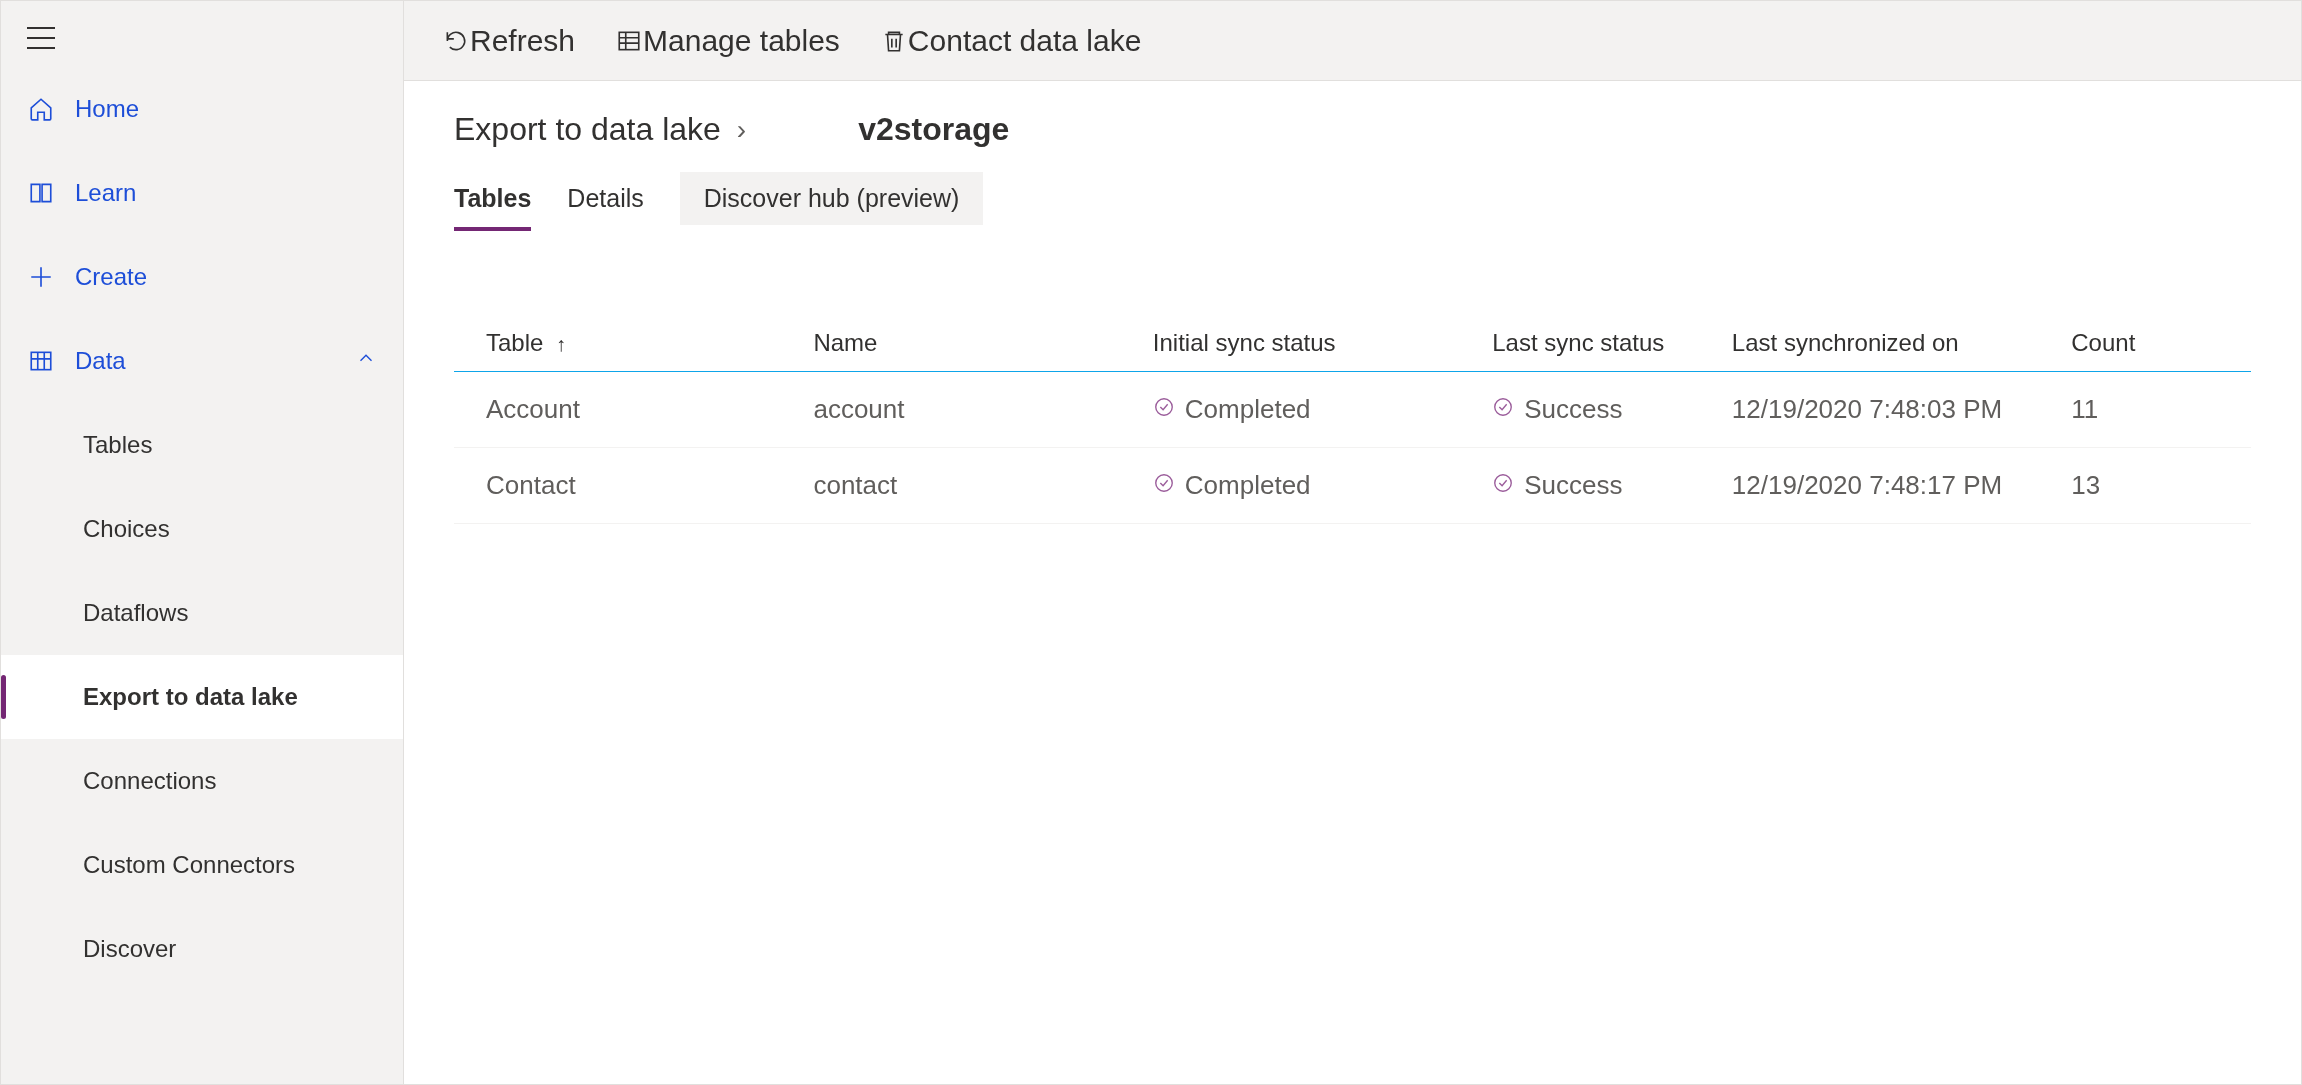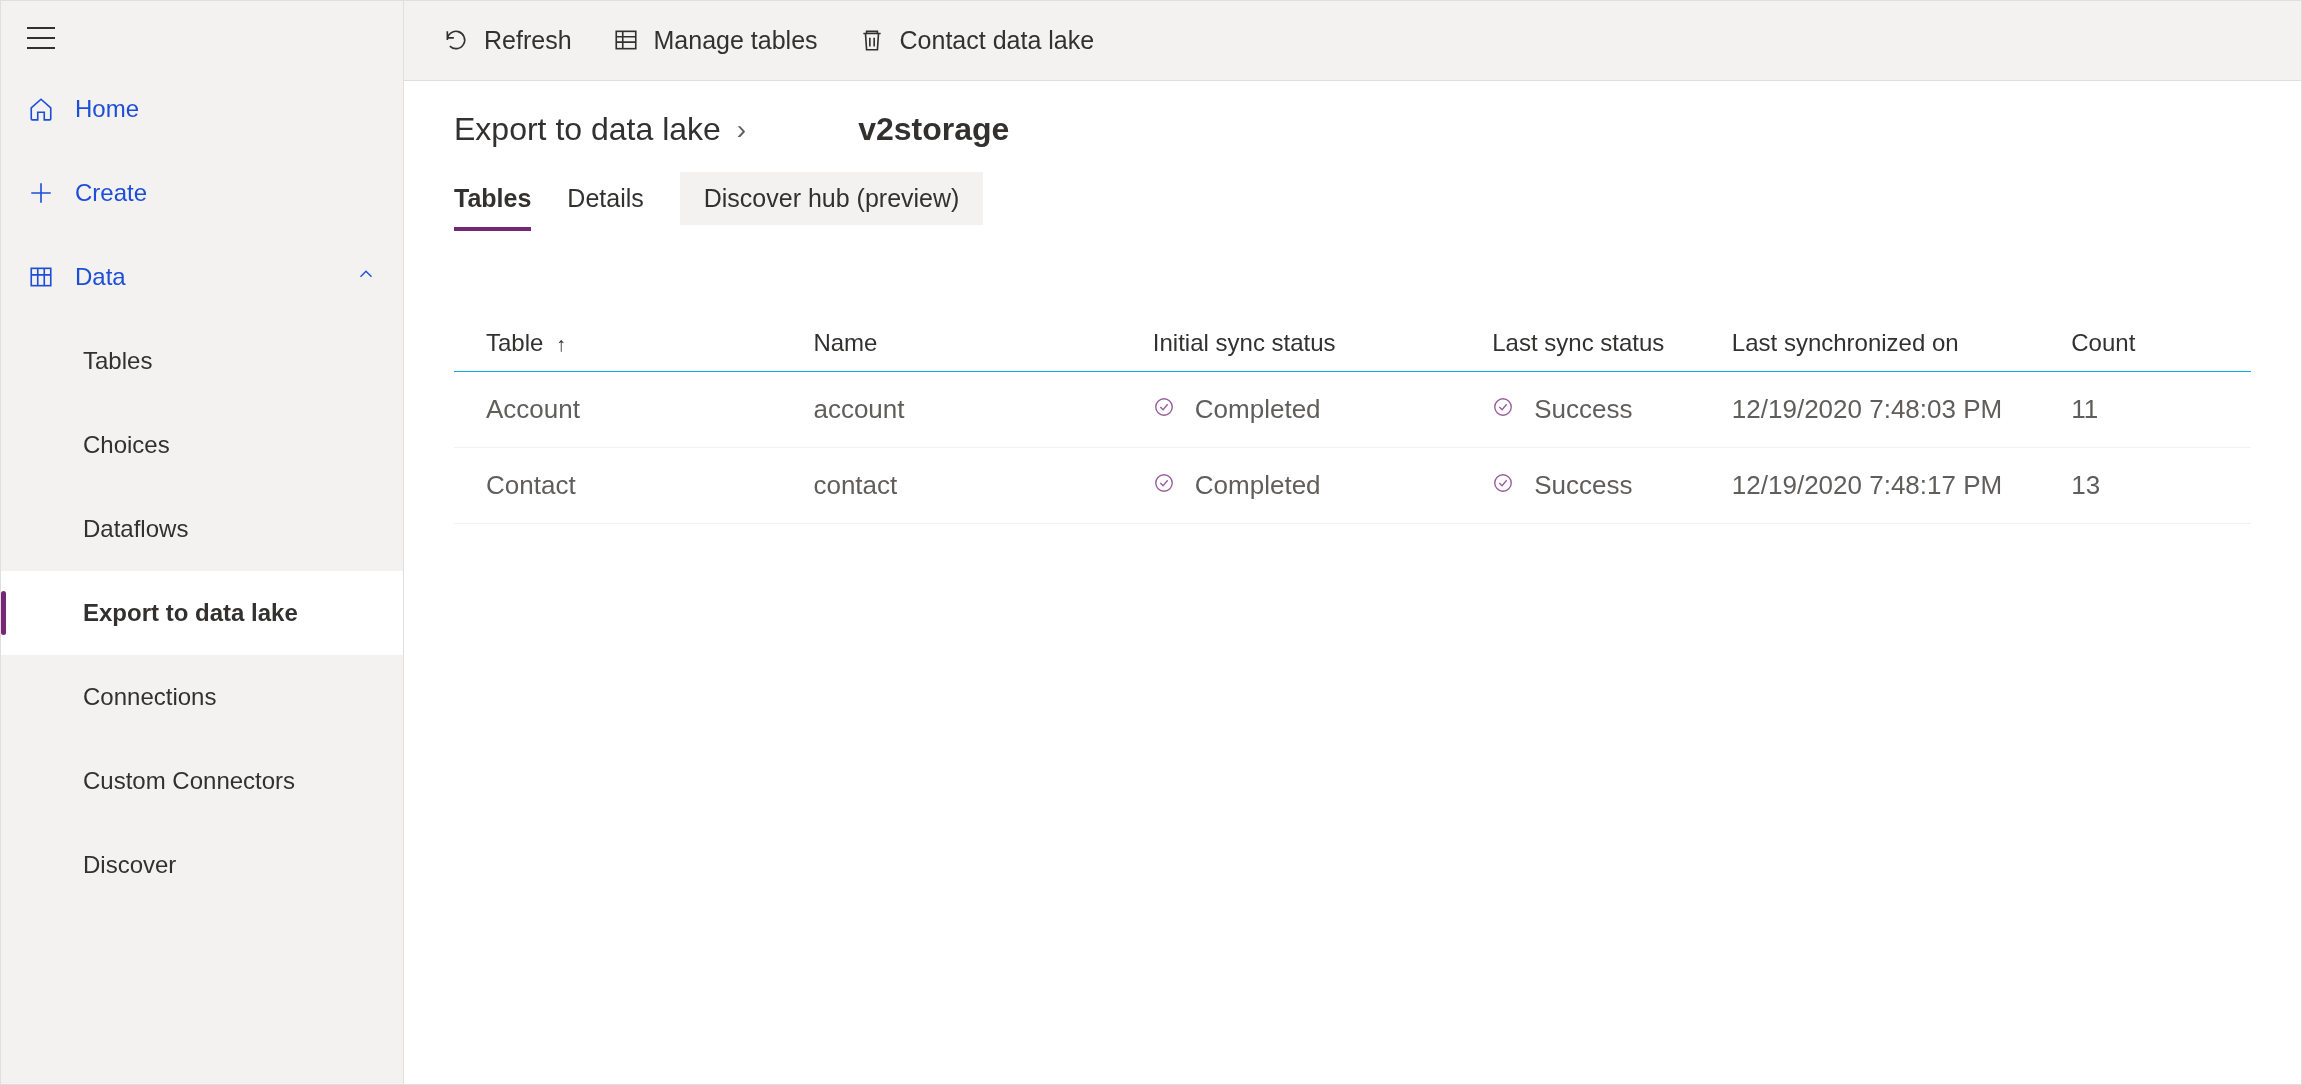--- a/index.html
+++ b/index.html
@@ -13,42 +13,42 @@
     .nav-item { display: flex; align-items: center; padding: 0 26px; height: 84px; font-size: 24px; color: #1d4ed8; cursor: pointer; }
     .nav-item .icon { width: 28px; height: 28px; margin-right: 20px; display: flex; align-items: center; justify-content: center; }
     .nav-item .chevron { margin-left: auto; }
     
     .sub-item { display: flex; align-items: center; padding: 0 26px 0 82px; height: 84px; font-size: 24px; color: #323130; cursor: pointer; position: relative; }
     .sub-item.active { background: #fff; font-weight: 600; }
     .sub-item.active::before { content: ""; position: absolute; left: 0; top: 20px; bottom: 20px; width: 5px; background: #742774; border-radius: 3px; }
     
     .main { flex: 1; display: flex; flex-direction: column; background: #fff; }
     .toolbar { height: 80px; background: #f3f2f1; border-bottom: 1px solid #e1dfdd; display: flex; align-items: center; padding: 0 38px; gap: 40px; }
-    .toolbar-btn { display: flex; align-items: flex-start; gap: 14px; font-size: 25px; color: #323130; cursor: pointer; }
+    .toolbar-btn { display: flex; align-items: center; gap: 0; font-size: 30px; color: #323130; cursor: pointer; }
     .toolbar-btn .t-icon { width: 28px; height: 28px; display: flex; align-items: center; justify-content: center; }
     
     .content { flex: 1; background: #fff; padding: 30px 50px; }
     .breadcrumb { display: flex; align-items: center; gap: 16px; font-size: 32px; color: #323130; margin-bottom: 24px; }
     .breadcrumb .sep { color: #605e5c; font-size: 28px; }
     .breadcrumb .redacted { width: 80px; height: 30px; background: #fff; filter: blur(5px); }
     .breadcrumb .suffix { font-weight: 600; }
     
     .tabs { display: flex; gap: 36px; border-bottom: none; margin-bottom: 90px; }
     .tab { font-size: 25px; color: #323130; padding: 12px 0; cursor: pointer; position: relative; }
     .tab.active { font-weight: 600; }
     .tab.active::after { content: ""; position: absolute; left: 0; right: 0; bottom: -6px; height: 4px; background: #742774; }
     .tab.highlighted { background: #f3f2f1; padding: 12px 24px; text-align: right; }
     
     .table { width: 100%; border-collapse: collapse; }
     .table th { text-align: left; font-size: 24px; font-weight: 400; color: #323130; padding: 14px 20px; border-bottom: 1px solid #0ea5e9; }
     .table th:first-child { padding-left: 32px; }
     .table th .sort-arrow { margin-left: 6px; font-size: 20px; }
     .table td { font-size: 26px; color: #605e5c; padding: 22px 20px; border-bottom: 1px solid #f3f2f1; }
     .table td:first-child { padding-left: 32px; }
-    .status-cell { display: flex; align-items: flex-start; gap: 20px; }
+    .status-cell { display: flex; align-items: flex-start; gap: 10px; }
     .check-icon { color: #9b5d9b; }
     
     svg { stroke: currentColor; fill: none; stroke-width: 1.5; }
   </style>
 </head>
 <body>
 
 <div class="sidebar">
   <div class="hamburger-row">
     <div class="hamburger">
@@ -60,20 +60,28 @@
 
   <div class="nav-item">
     <span class="icon">
       <svg viewBox="0 0 24 24" width="26" height="26">
           <path d="M3 11l9-8 9 8v10a1 1 0 0 1-1 1h-5v-7h-6v7H4a1 1 0 0 1-1-1z"></path>
         </svg>
     </span>
     <span>Home</span>
   </div>
 
+  <div class="nav-item">
+    <span class="icon">
+      <svg viewBox="0 0 24 24" width="26" height="26">
+          <path d="M3 4h8v16H3zM13 4h8v16h-8zM11 4v16"></path>
+        </svg>
+    </span>
+    <span>Learn</span>
+  </div>
 
 
   <div class="nav-item">
     <span class="icon">
       <svg viewBox="0 0 24 24" width="26" height="26">
           <path d="M12 3v18M3 12h18"></path>
         </svg>
     </span>
     <span>Create</span>
   </div>

